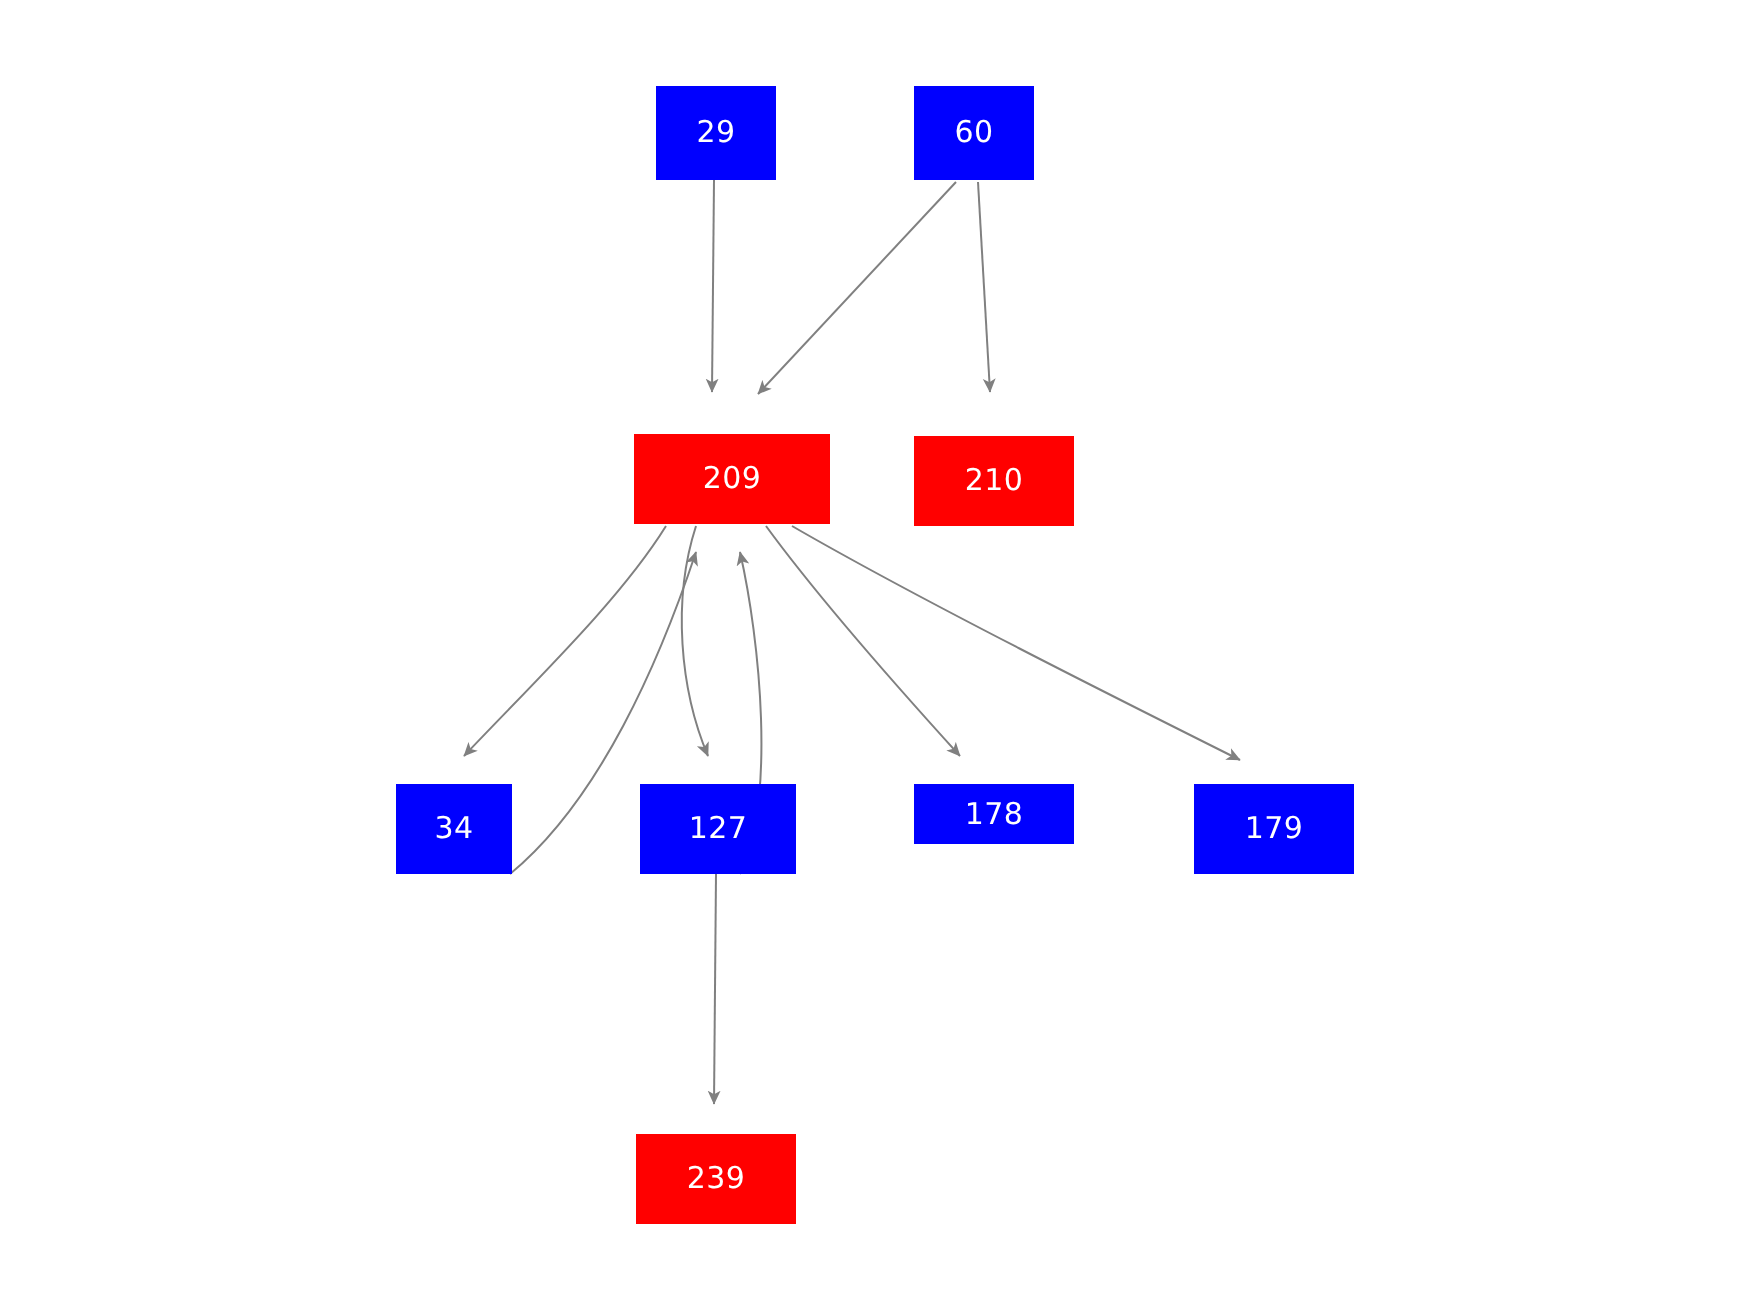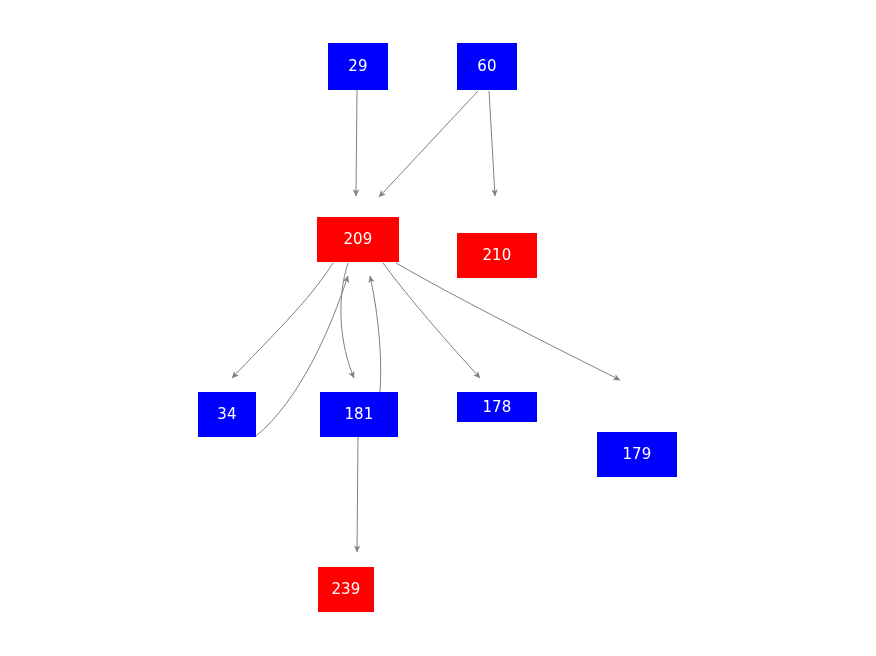--- a/index.html
+++ b/index.html
@@ -64,36 +64,36 @@
       <path d="M 358,437 L 357,552" fill="none" stroke="#808080" stroke-width="1" marker-end="url(#arrow)"></path>
     </svg>
 
   <div id="node-layer">
       <div class="node" style="left: 328px; top: 43px; width: 60px; height: 47px; background: rgb(0, 0, 255);">
         <span class="node-label">29</span>
       </div>
       <div class="node" style="left: 457px; top: 43px; width: 60px; height: 47px; background: rgb(0, 0, 255);">
         <span class="node-label">60</span>
       </div>
-      <div class="node" style="left: 317px; top: 217px; width: 82px; height: 45px; background: rgb(255, 0, 0);">
+      <div class="node" style="left: 317px; top: 217px; width: 98px; height: 45px; background: rgb(255, 0, 0);">
         <span class="node-label">209</span>
       </div>
-      <div class="node" style="left: 457px; top: 233px; width: 80px; height: 45px; background: rgb(255, 0, 0);">
+      <div class="node" style="left: 457px; top: 218px; width: 80px; height: 45px; background: rgb(255, 0, 0);">
         <span class="node-label">210</span>
       </div>
       <div class="node" style="left: 198px; top: 392px; width: 58px; height: 45px; background: rgb(0, 0, 255);">
         <span class="node-label">34</span>
       </div>
       <div class="node" style="left: 320px; top: 392px; width: 78px; height: 45px; background: rgb(0, 0, 255);">
-        <span class="node-label">181</span>
+        <span class="node-label">127</span>
       </div>
       <div class="node" style="left: 457px; top: 392px; width: 80px; height: 30px; background: rgb(0, 0, 255);">
         <span class="node-label">178</span>
       </div>
-      <div class="node" style="left: 597px; top: 392px; width: 80px; height: 45px; background: rgb(0, 0, 255); margin-top: 40px;">
+      <div class="node" style="left: 597px; top: 392px; width: 80px; height: 45px; background: rgb(0, 0, 255);">
         <span class="node-label">179</span>
       </div>
-      <div class="node" style="left: 318px; top: 567px; width: 56px; height: 45px; background: rgb(255, 0, 0); text-align: right;">
+      <div class="node" style="left: 318px; top: 567px; width: 80px; height: 45px; background: rgb(255, 0, 0); text-align: right;">
         <span class="node-label">239</span>
       </div>
     </div>
 
 </div>
 
 </body></html>

